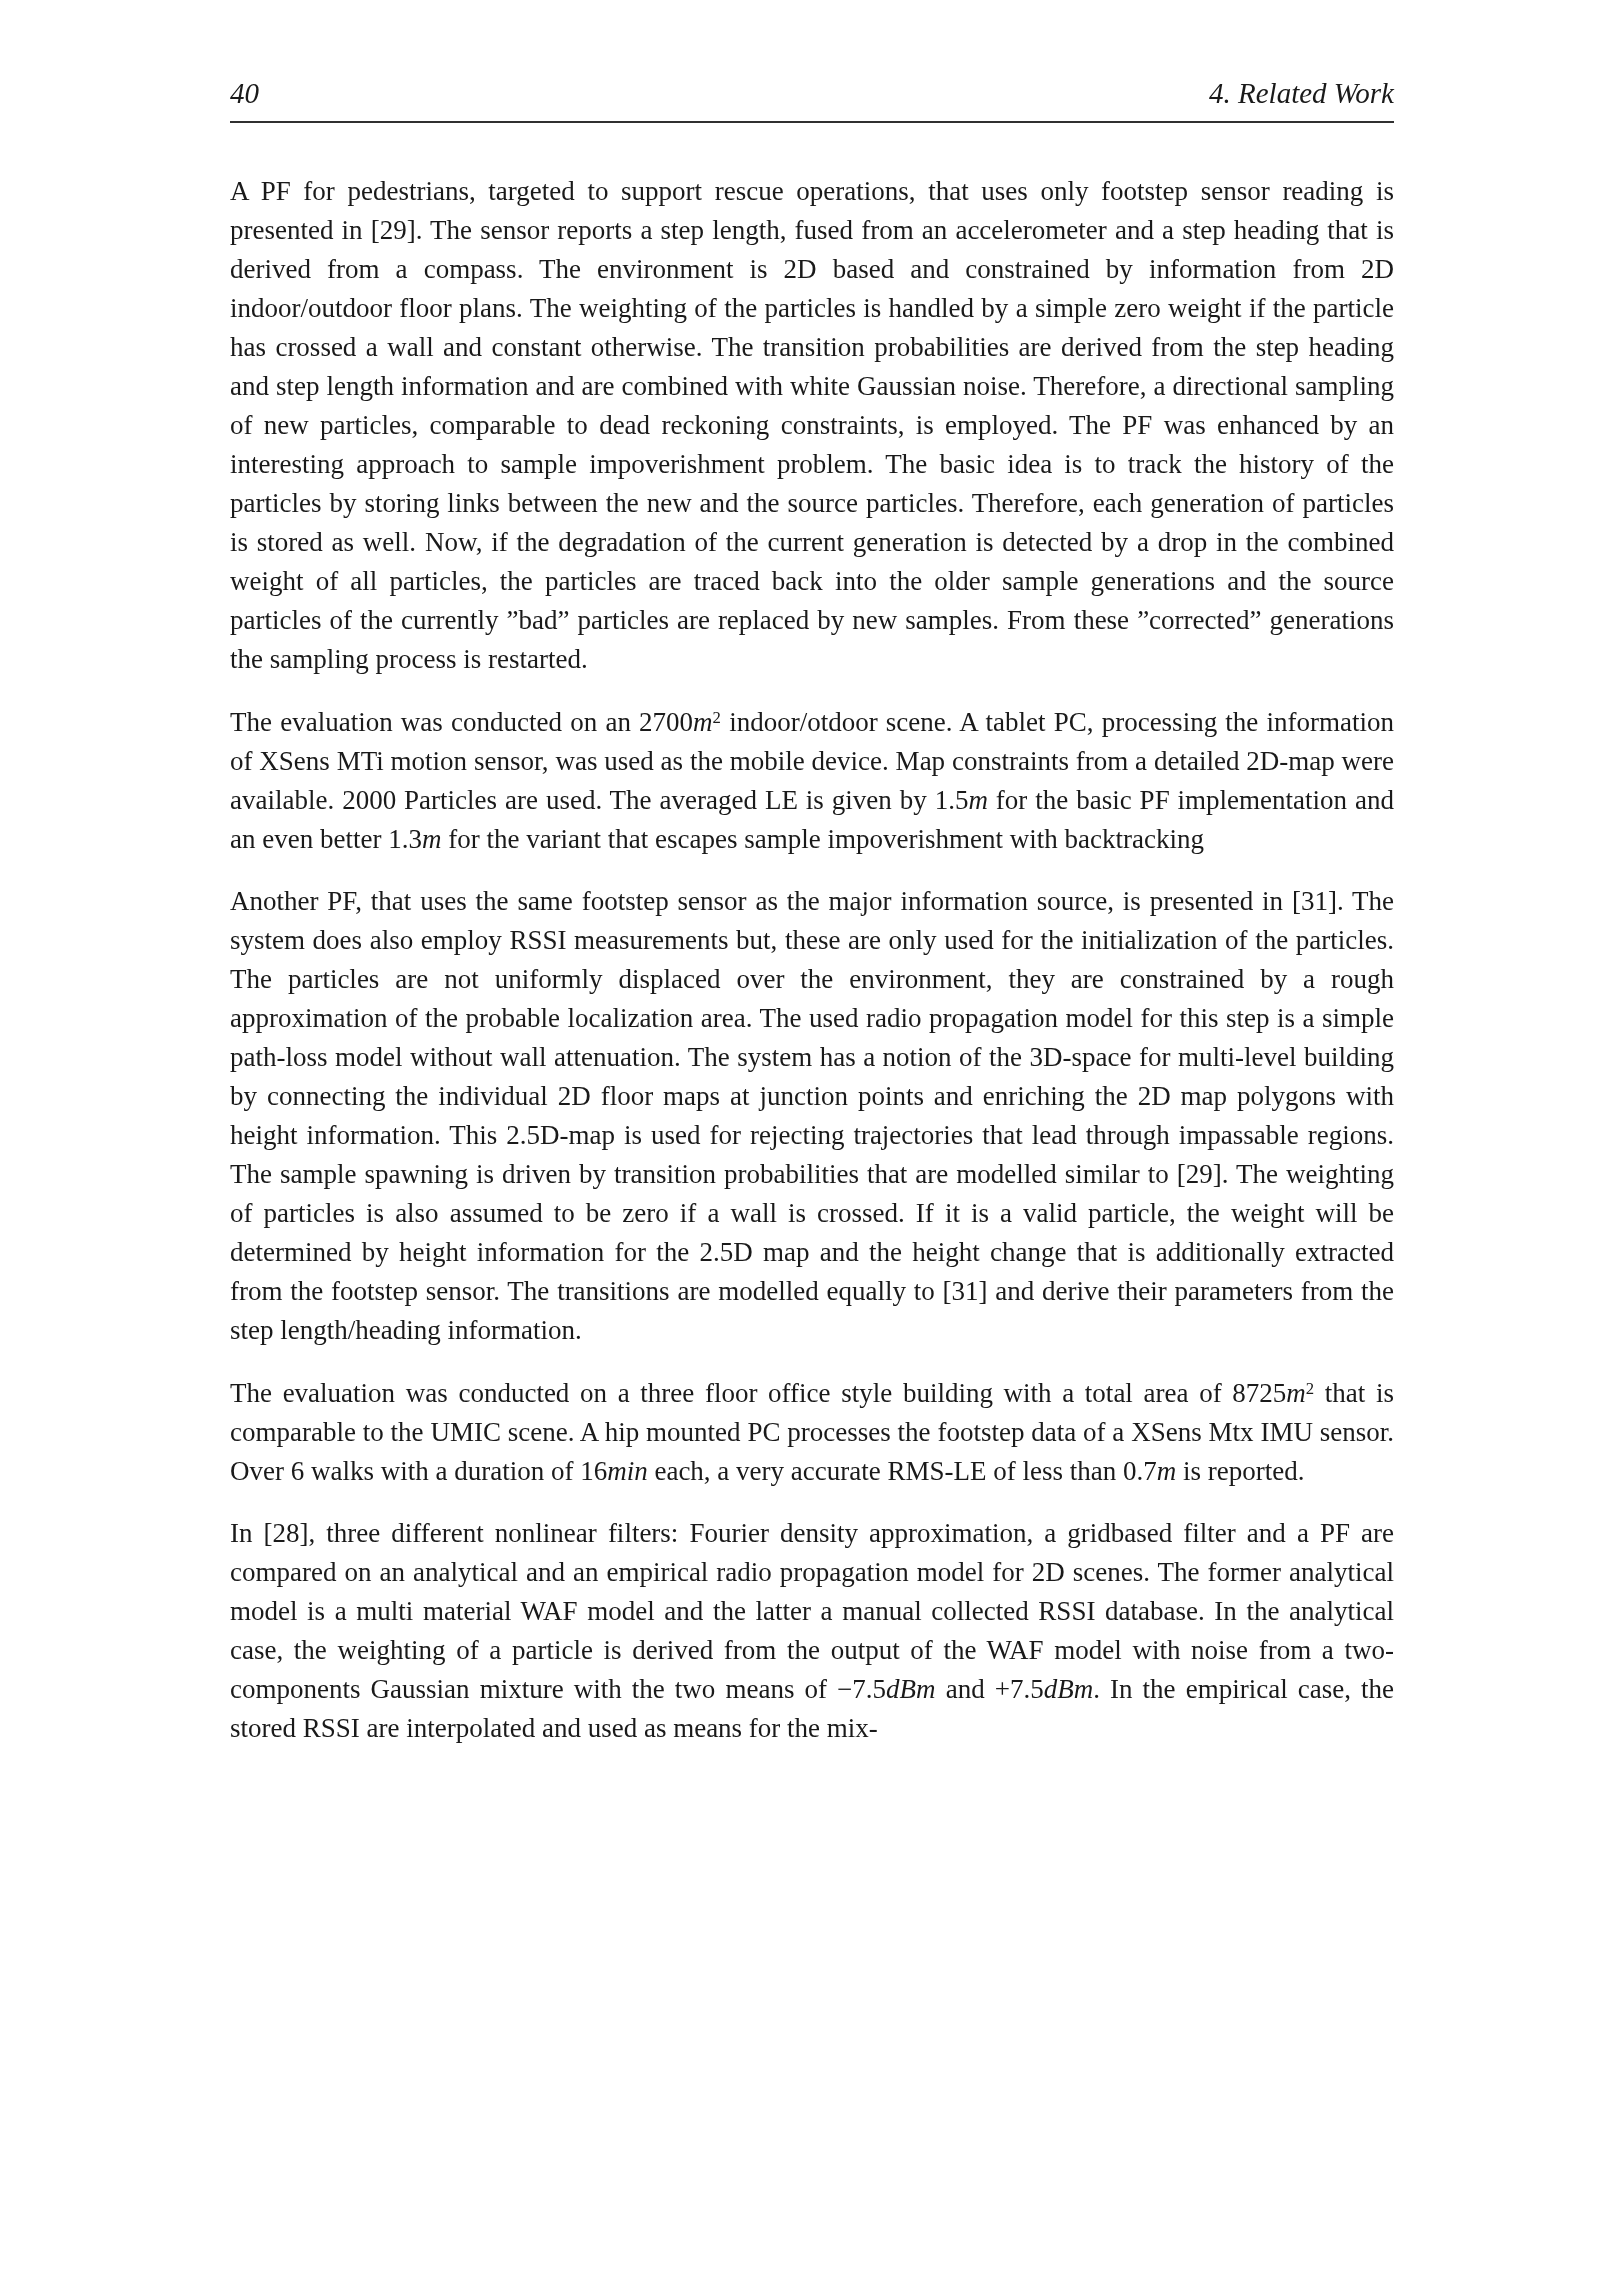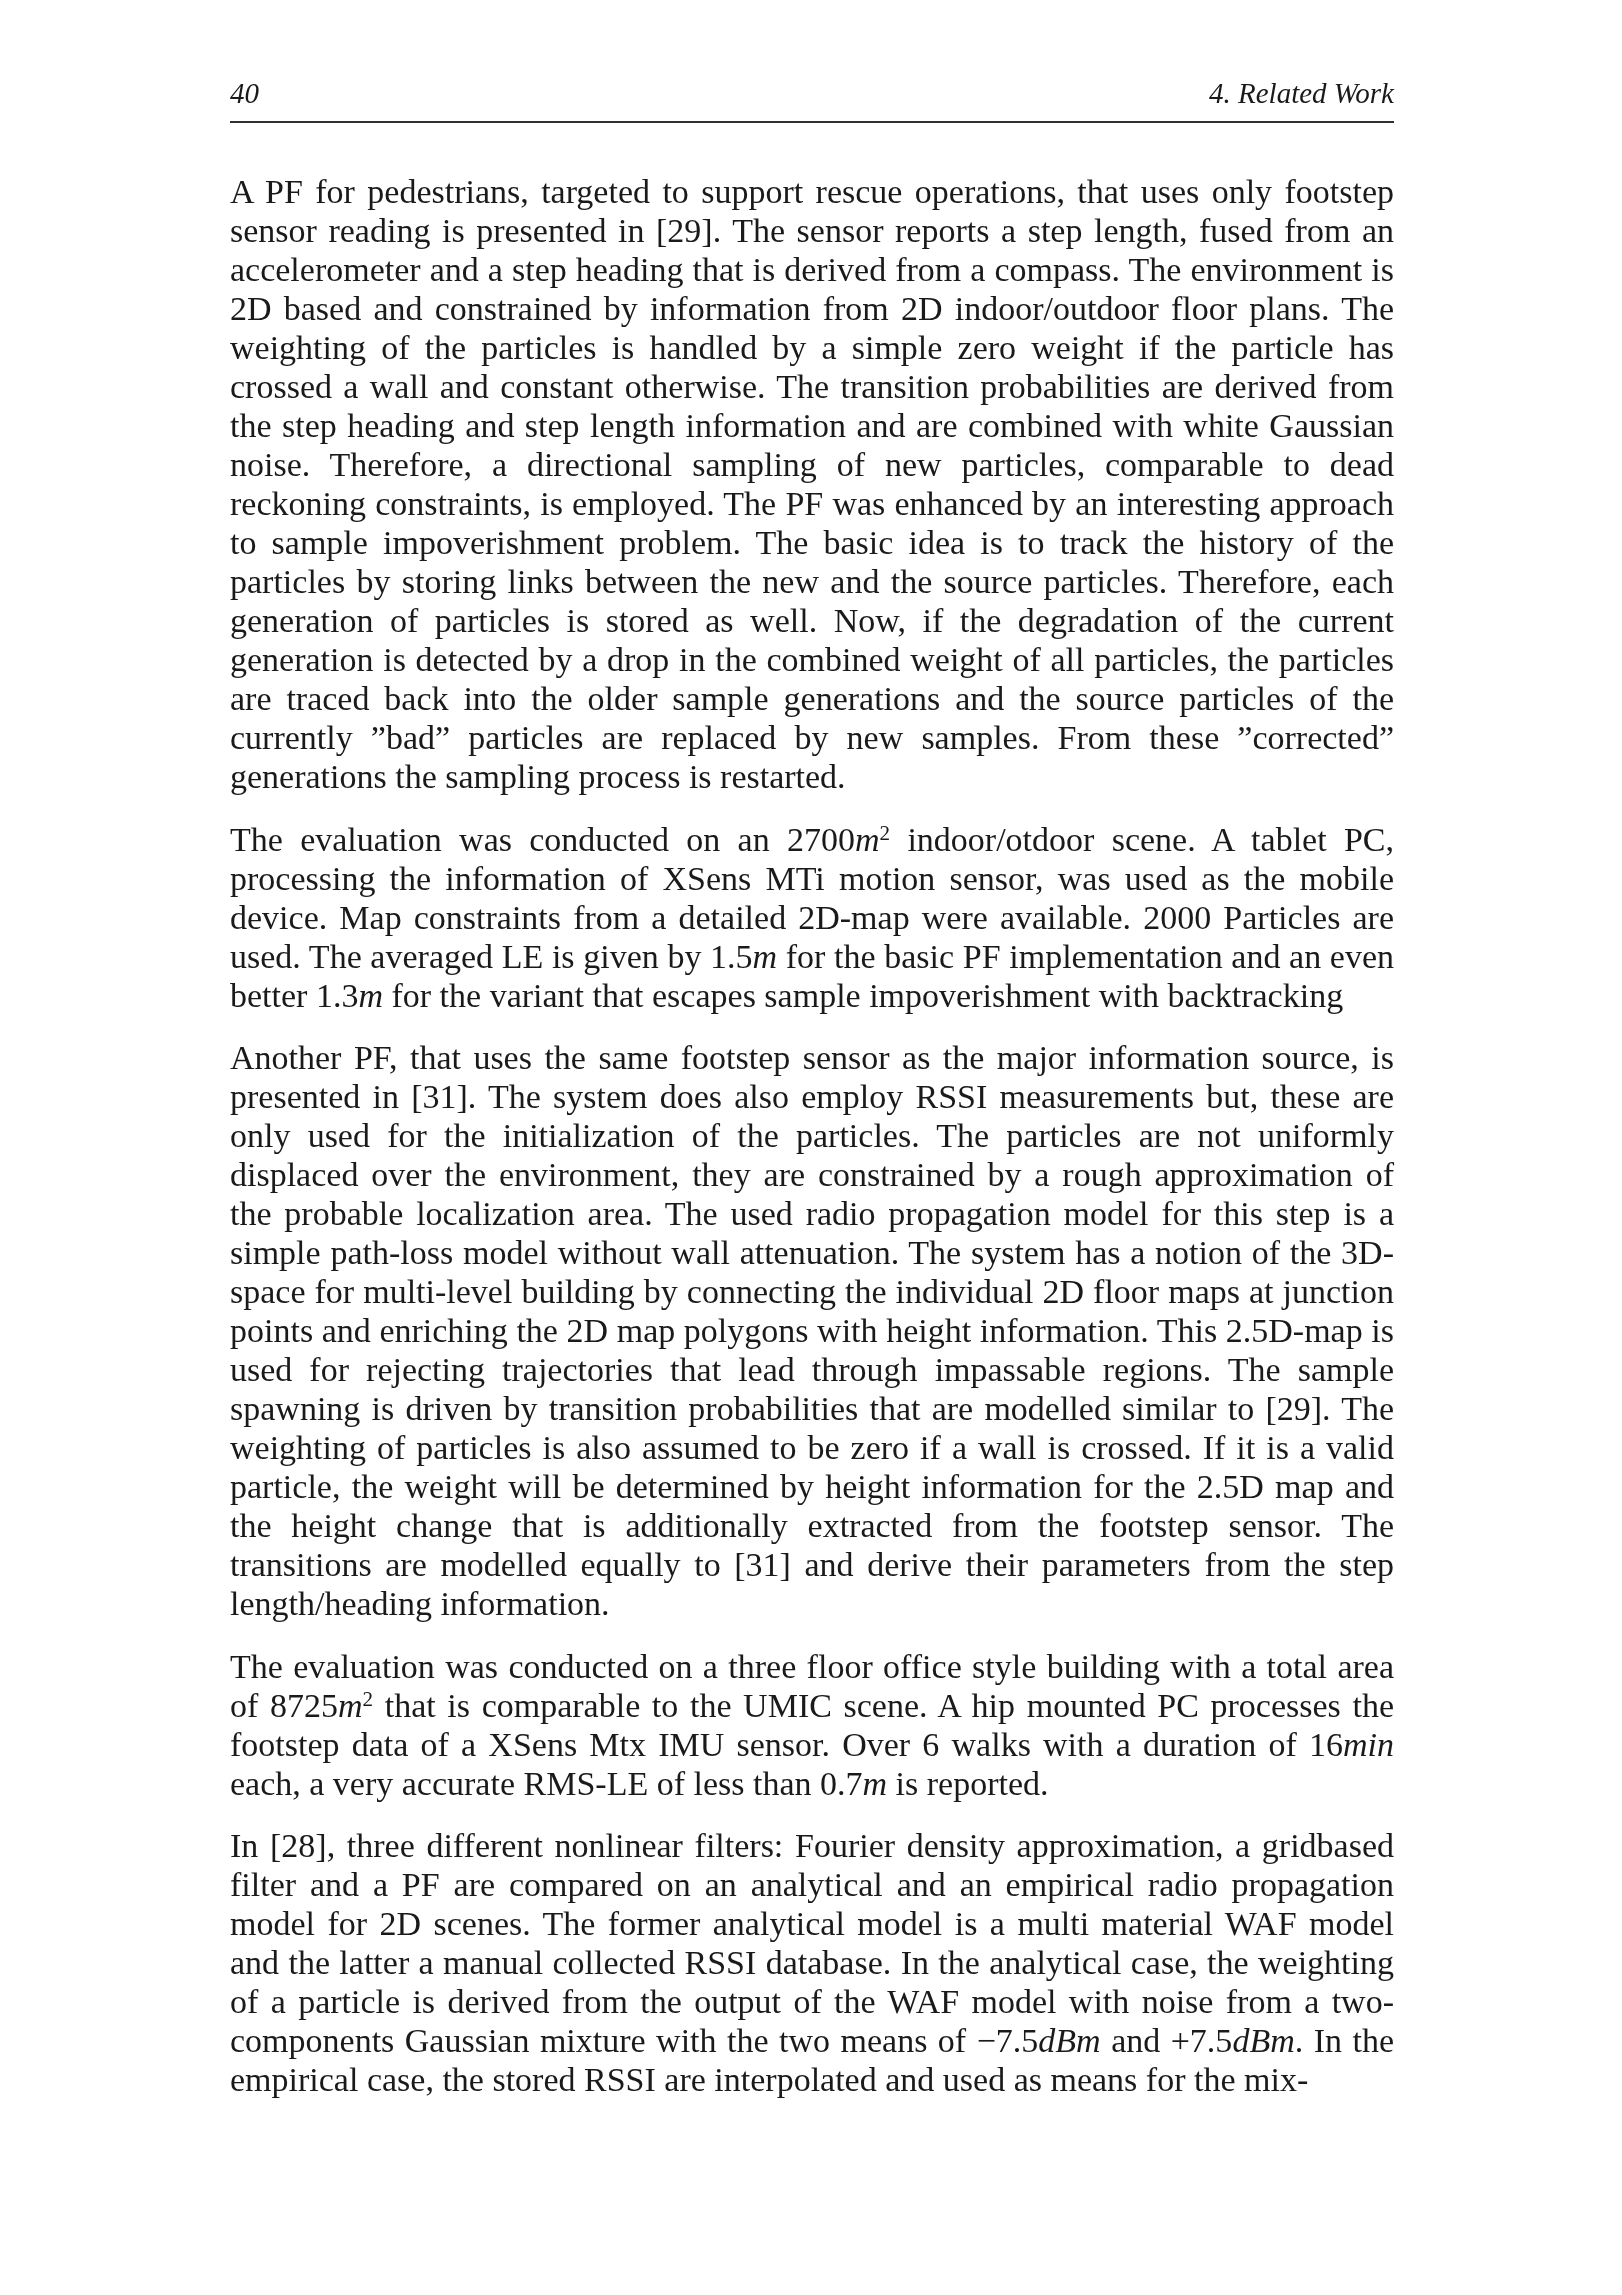--- a/index.html
+++ b/index.html
@@ -40,21 +40,21 @@
     width: 1164px;
     top: 121px;
     height: 0;
     border-top: 2px solid var(--rule-color, #303030);
   }
   .page-body {
     position: absolute;
     left: 230px;
     top: 172px;
     width: 1164px;
-    font-size: 34px;
+    font-size: 27px;
     line-height: 39px;
     text-align: justify;
   }
   .para {
     margin: 0 0 23.5px 0;
   }
   .para:last-child { margin-bottom: 8px; }
   .mvar {
     font-style: italic;
   }

